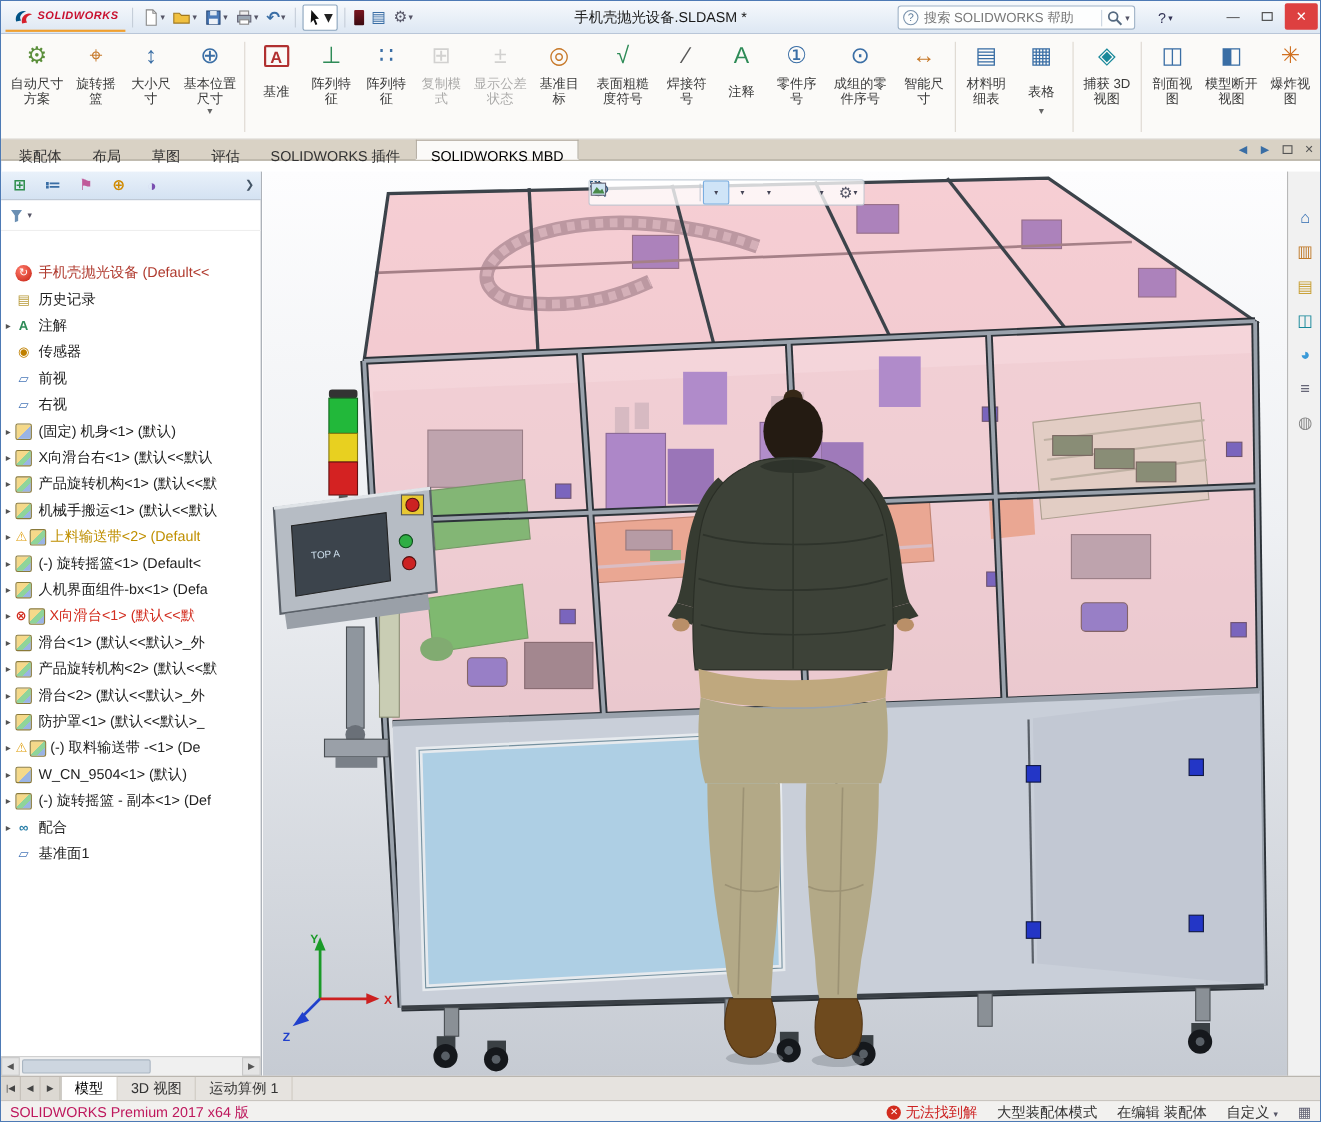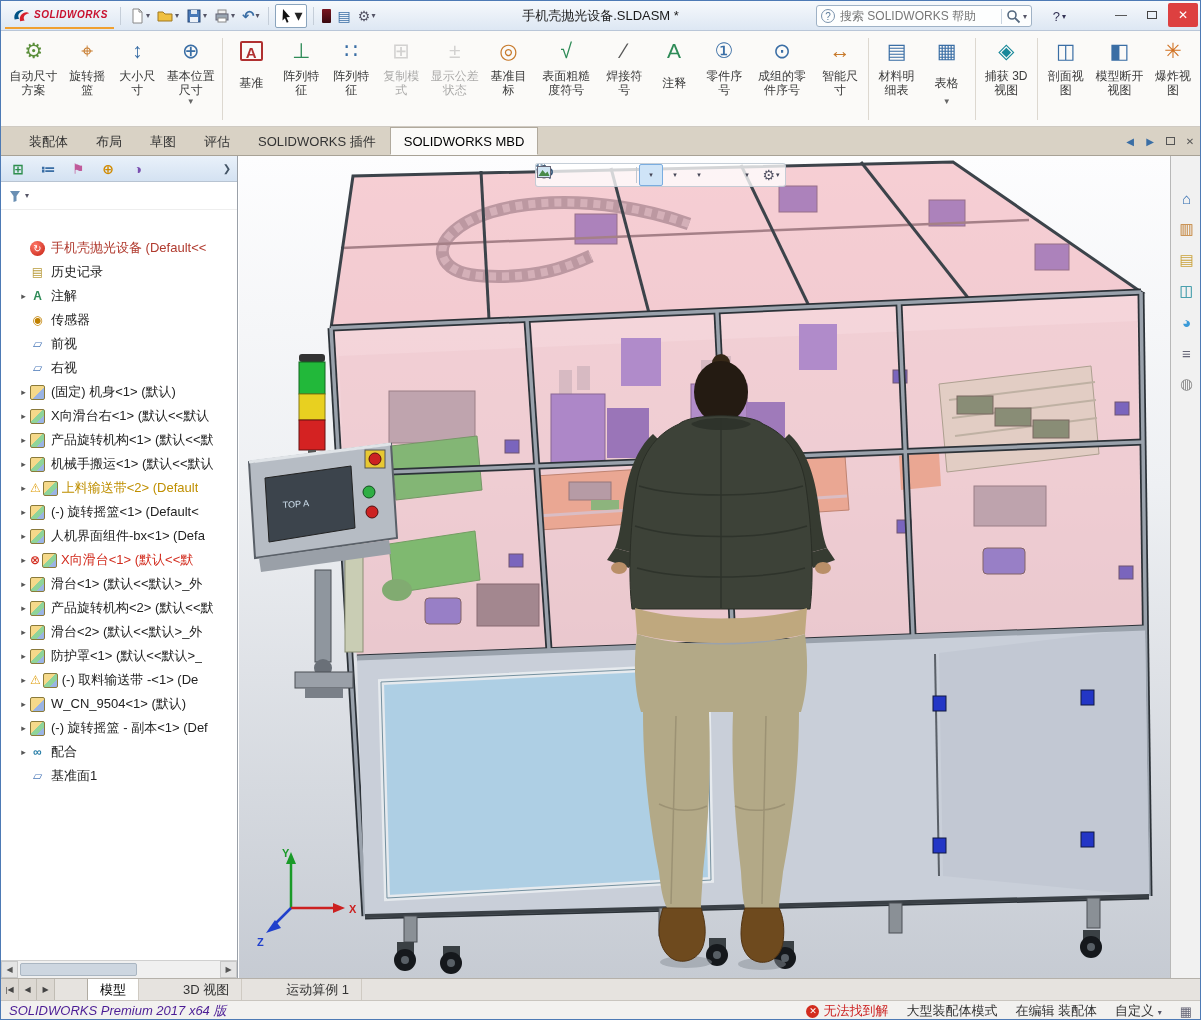--- a/index.html
+++ b/index.html
@@ -40,22 +40,22 @@
   .rbtn .rglyph{height:34px;font-size:21px;line-height:34px;}
   .rbtn .rlabel{font-size:12px;line-height:14px;height:29px;text-align:center;color:#3b3b3b;
     display:flex;align-items:center;justify-content:center;}
   .rbtn .rcaret{height:10px;font-size:8px;color:#666;line-height:10px;}
   .rbtn.disabled{opacity:.42;}
   .rsep{width:1px;background:#ddd8d0;margin:5px 3px;}
   .rbtn[data-name="datum-button"] .rglyph{font-size:15px;line-height:20px;height:20px;margin:7px 0;
     border:2px solid #b03030;padding:0 4px;border-radius:2px;font-weight:bold;}
 
   
-  .tabrow{position:absolute;left:0;top:126px;width:100%;height:29px;background:#d9d2c5;
-    border-bottom:1px solid #a8a296;display:flex;align-items:stretch;padding-left:14px;}
+  .tabrow{position:absolute;left:0;top:126px;width:100%;height:19px;background:#d9d2c5;
+    border-bottom:1px solid #a8a296;display:flex;align-items:stretch;padding-left:2px;}
   .ctab{padding:0 13px;line-height:27px;font-size:13px;color:#333;border:1px solid transparent;white-space:nowrap;}
   .ctab.active{background:#fbfaf8;border-color:#b0a99c;border-bottom-color:#fbfaf8;color:#000;}
   .tabrow .spacer{flex:1;}
   .panebtn{width:20px;display:flex;align-items:center;justify-content:center;font-size:10px;color:#3a6ea5;}
   .panebtn.gray{color:#555;}
   .panebtn .boxg{width:9px;height:8px;border:1px solid #555;display:block;}
 
   
   .fpanel{position:absolute;left:0;top:155px;width:237px;height:822px;background:#fff;border-right:1px solid #9aa0a8;}
   .ptabs{height:26px;background:linear-gradient(#e9f1fa,#d4e2f2);border-bottom:1px solid #b8c4d2;
@@ -63,21 +63,21 @@
   .ptab{width:30px;height:24px;display:flex;align-items:center;justify-content:center;font-size:14px;}
   .ptab-chevron{margin-left:auto;font-size:10px;color:#456;width:16px;text-align:center;}
   .ptab-1::before{content:"⊞";color:#2f8f4e;font-weight:bold;}
   .ptab-2::before{content:"≔";color:#3a6ea5;font-weight:bold;}
   .ptab-3::before{content:"⚑";color:#c05a9a;}
   .ptab-4::before{content:"⊕";color:#d08a00;font-weight:bold;}
   .ptab-5::before{content:"◑";color:#7a4fb0;}
   .filterrow{height:28px;display:flex;align-items:center;gap:3px;padding:0 7px;border-bottom:1px solid #eee;}
   .filterrow .caret{font-size:8px;color:#556;}
   .tree{position:absolute;left:0;top:54px;right:0;bottom:18px;overflow:hidden;padding-top:26px;font-size:13px;}
-  .trow{height:24px;display:flex;align-items:center;padding-left:16px;white-space:nowrap;}
+  .trow{height:24px;display:flex;align-items:center;padding-left:0;white-space:nowrap;}
   .tarrow{width:13px;font-size:9px;color:#555;flex:none;text-align:center;}
   .ticon{width:15px;height:15px;display:inline-flex;align-items:center;justify-content:center;margin-right:4px;flex:none;font-size:12px;}
   .ticon[data-icon="assembly-root"]{background:radial-gradient(circle at 35% 30%,#ff7a6a,#c41e10);border-radius:50%;color:#fff;font-size:10px;}
   .ticon[data-icon="assembly-root"]::before{content:"↻";}
   .ticon[data-icon="history"]::before{content:"▤";color:#b89a3a;}
   .ticon[data-icon="annotations"]::before{content:"A";color:#2e8b57;font-weight:bold;}
   .ticon[data-icon="sensors"]::before{content:"◉";color:#c08000;}
   .ticon[data-icon="plane"]::before{content:"▱";color:#4a78b8;}
   .ticon[data-icon="origin"]::before{content:"┼";color:#3a66c0;font-weight:bold;}
   .ticon[data-icon="part"]{background:linear-gradient(135deg,#f5d98a 0 55%,#9ab4e4 55% 100%);border:1px solid #8a7a3a;border-radius:2px;}
@@ -114,27 +114,27 @@
   .tp-4::before{content:"◫";color:#18889a;}
   .tp-5::before{content:"◕";color:#3a9ad8;}
   .tp-6::before{content:"≡";color:#667;}
   .tp-7::before{content:"◍";color:#888;}
 
   
   .btabs{position:absolute;left:0;top:977px;width:100%;height:22px;background:#e6e3df;border-top:1px solid #b5b1aa;
     display:flex;align-items:stretch;}
   .bnav{width:18px;background:#dcd8d2;border-right:1px solid #c0bcb4;font-size:8px;color:#444;
     display:flex;align-items:center;justify-content:center;}
-  .btab{padding:0 12px;line-height:21px;font-size:13px;color:#333;border-right:1px solid #cfcac2;white-space:nowrap;margin-left:32px;}
+  .btab{padding:0 12px;line-height:21px;font-size:13px;color:#333;border-right:1px solid #cfcac2;white-space:nowrap;}
   .btab.active{background:#fff;color:#000;border-left:1px solid #b0aba2;}
 
   
   .statusbar{position:absolute;left:0;top:999px;width:100%;height:21px;background:#f2f1ef;border-top:1px solid #c9c5bf;
     display:flex;align-items:center;font-size:13px;padding:0 8px;gap:18px;}
-  .sb-left{color:#4c1d95;font-style:italic;}
+  .sb-left{color:#be185d;}
   .sb-sp{flex:1;}
   .sb-err{display:flex;align-items:center;gap:4px;color:#cc2222;}
   .sb-errdot{width:13px;height:13px;border-radius:50%;background:#d22c1e;color:#fff;font-size:9px;
     display:flex;align-items:center;justify-content:center;flex:none;}
   .sb-item{color:#333;white-space:nowrap;}
   .sb-caret{font-size:8px;color:#556;}
   .sb-pane{font-size:13px;color:#667;}
 </style>
 </head>
 <body>

